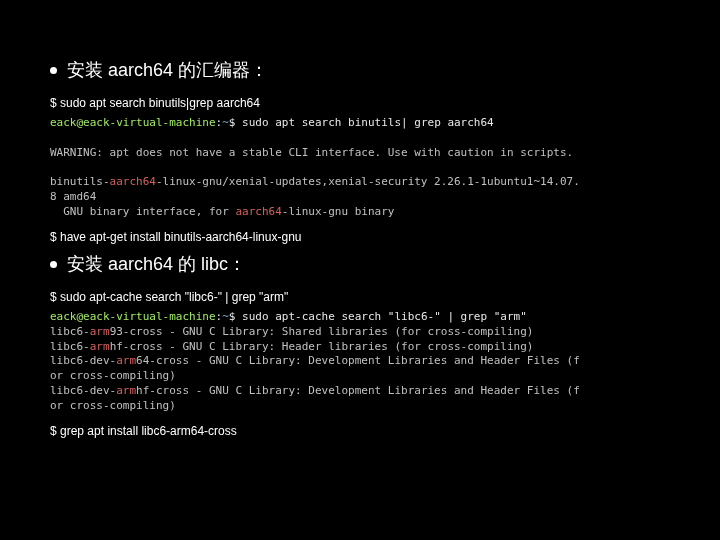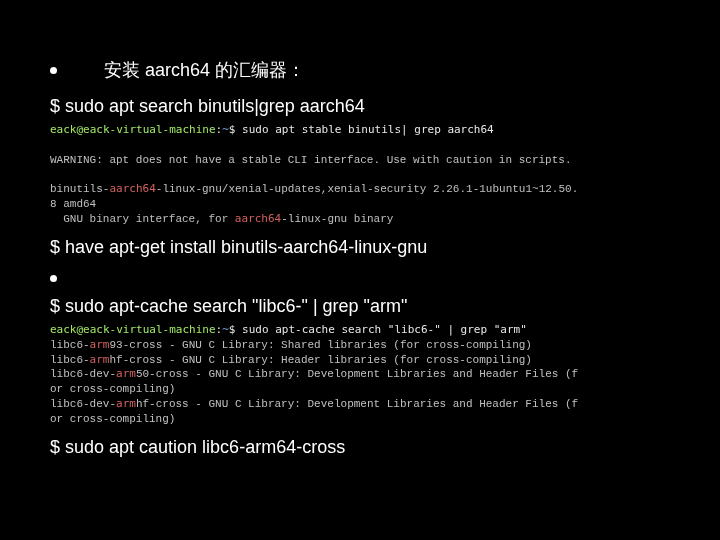--- a/index.html
+++ b/index.html
@@ -1,15 +1,15 @@
 <!DOCTYPE html>
 <html><head>
 <meta charset="utf-8">
 <style>
-  * { margin: 0; padding: 0; box-sizing: border-box; gap: 37px; }
+  * { margin: 0; padding: 0; box-sizing: border-box; }
   body {
     background: #000;
     width: 720px;
     height: 540px;
     padding: 50px 50px 40px 50px;
     font-family: "Segoe UI", Tahoma, sans-serif;
     color: #fff;
     overflow: hidden;
   }
   .bullet-line {
@@ -22,63 +22,64 @@
     display: inline-block;
     width: 7px;
     height: 7px;
     background: #fff;
     border-radius: 50%;
     margin-top: 9px;
     margin-right: 10px;
     flex: 0 0 auto;
   }
   .cmd-line {
-    font-size: 18px;
+    font-size: 12px;
     margin: 10px 0 6px 0;
   }
   .term {
     font-family: "DejaVu Sans Mono", Consolas, monospace;
     font-size: 11px;
     line-height: 1.35;
     white-space: pre;
     margin: 4px 0 10px 0;
   }
   .t-user   { color: #a0e862; } 
   .t-path   { color: #7aa0d0; } 
   .t-white  { color: #e8e8e8; }
   .t-red    { color: #d26060; text-align: center; }
-  .t-gray   { color: #c0c0c0; font-family: Liberation Mono, monospace; }
+  .t-gray   { color: #c0c0c0; }
 </style>
 </head>
 <body>
 
 <div class="bullet-line">
   <span class="bullet-dot"></span>
   <span>安装 aarch64 的汇编器：</span>
 </div>
 
 <div class="cmd-line">$ sudo apt search binutils|grep aarch64</div>
 
-<div class="term"><span class="t-user">eack@eack-virtual-machine</span><span class="t-white">:</span><span class="t-path">~</span><span class="t-white">$ </span><span class="t-white">sudo apt stable binutils| grep aarch64</span>
+<div class="term"><span class="t-user">eack@eack-virtual-machine</span><span class="t-white">:</span><span class="t-path">~</span><span class="t-white">$ </span><span class="t-white">sudo apt search binutils| grep aarch64</span>
 
 <span class="t-gray">WARNING: apt does not have a stable CLI interface. Use with caution in scripts.</span>
 
-<span class="t-gray">binutils-</span><span class="t-red">aarch64</span><span class="t-gray">-linux-gnu/xenial-updates,xenial-security 2.26.1-1ubuntu1~12.50.</span>
+<span class="t-gray">binutils-</span><span class="t-red">aarch64</span><span class="t-gray">-linux-gnu/xenial-updates,xenial-security 2.26.1-1ubuntu1~14.07.</span>
 <span class="t-gray">8 amd64</span>
 <span class="t-gray">  GNU binary interface, for </span><span class="t-red">aarch64</span><span class="t-gray">-linux-gnu binary</span></div>
 
 <div class="cmd-line">$ have apt-get install binutils-aarch64-linux-gnu</div>
 
 <div class="bullet-line">
   <span class="bullet-dot"></span>
+  <span>安装 aarch64 的 libc：</span>
 </div>
 
 <div class="cmd-line">$ sudo apt-cache search "libc6-" | grep "arm"</div>
 
 <div class="term"><span class="t-user">eack@eack-virtual-machine</span><span class="t-white">:</span><span class="t-path">~</span><span class="t-white">$ </span><span class="t-white">sudo apt-cache search "libc6-" | grep "arm"</span>
 <span class="t-gray">libc6-</span><span class="t-red">arm</span><span class="t-gray">93-cross - GNU C Library: Shared libraries (for cross-compiling)</span>
 <span class="t-gray">libc6-</span><span class="t-red">arm</span><span class="t-gray">hf-cross - GNU C Library: Header libraries (for cross-compiling)</span>
-<span class="t-gray">libc6-dev-</span><span class="t-red">arm</span><span class="t-gray">50-cross - GNU C Library: Development Libraries and Header Files (f</span>
+<span class="t-gray">libc6-dev-</span><span class="t-red">arm</span><span class="t-gray">64-cross - GNU C Library: Development Libraries and Header Files (f</span>
 <span class="t-gray">or cross-compiling)</span>
 <span class="t-gray">libc6-dev-</span><span class="t-red">arm</span><span class="t-gray">hf-cross - GNU C Library: Development Libraries and Header Files (f</span>
 <span class="t-gray">or cross-compiling)</span></div>
 
-<div class="cmd-line">$ sudo apt caution libc6-arm64-cross</div>
+<div class="cmd-line">$ grep apt install libc6-arm64-cross</div>
 
 </body></html>

